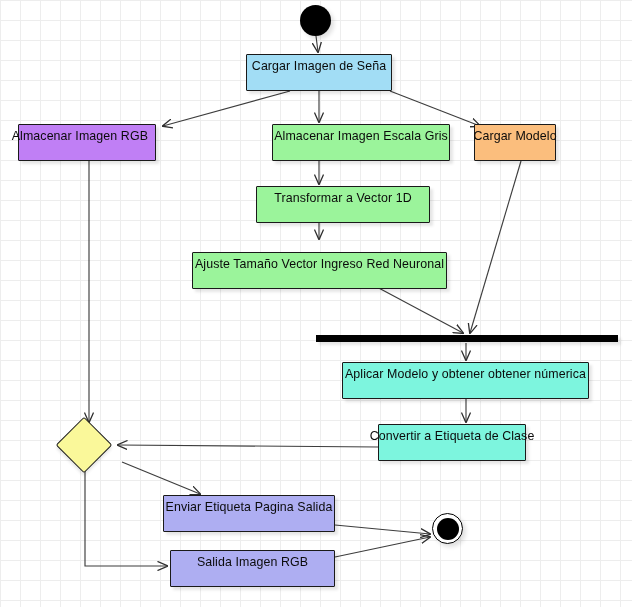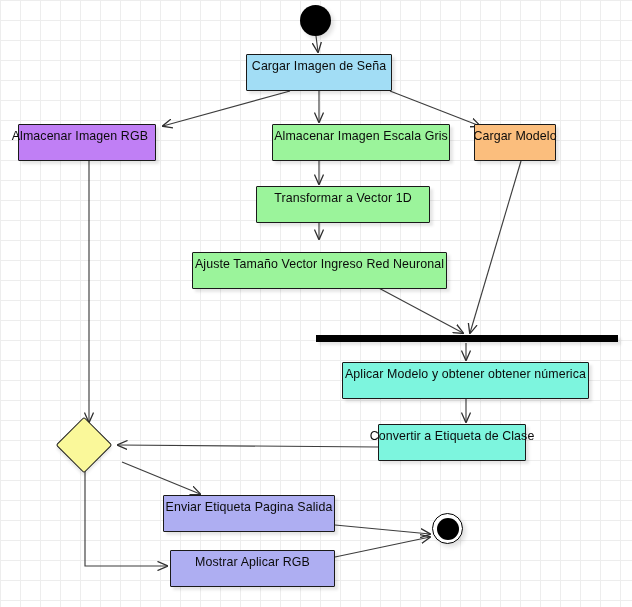--- a/index.html
+++ b/index.html
@@ -183,21 +183,21 @@
   <div class="decision-node" style="left:64px; top:425px; width:40px; height:40px;">
     <div class="decision-shape"></div>
 
   </div>
 
   <div class="node" style="left:163px; top:495px; width:172px; height:37px; background:#aeaef2;">
     <span class="node-label">Enviar Etiqueta Pagina Salida</span>
   </div>
 
   <div class="node" style="left:170px; top:550px; width:165px; height:37px; background:#aeaef2;">
-    <span class="node-label">Mostrar Aplicar RGB</span>
+    <span class="node-label">Salida Imagen RGB</span>
   </div>
 
   <div class="end-node" style="left:432px; top:513px; width:31px; height:31px;">
     <div class="end-node-inner"></div>
 
   </div>
 
 </div>
 
 </body></html>

